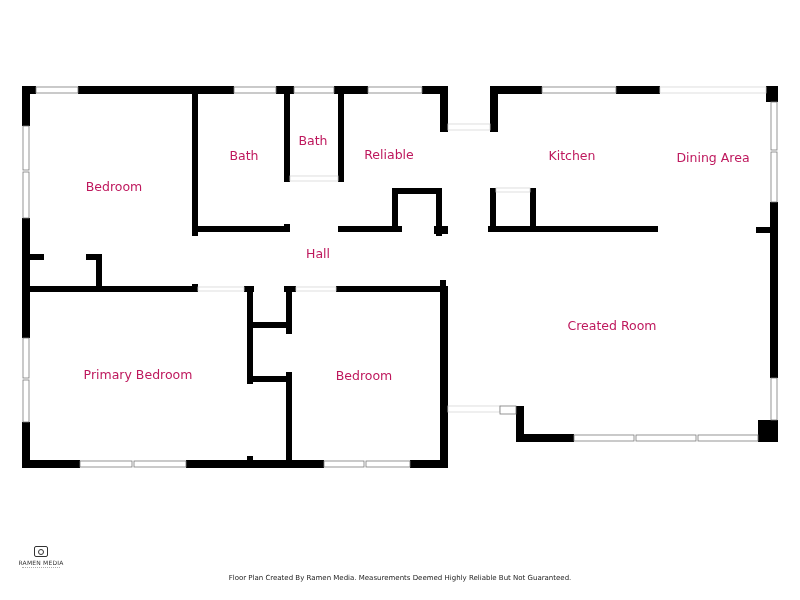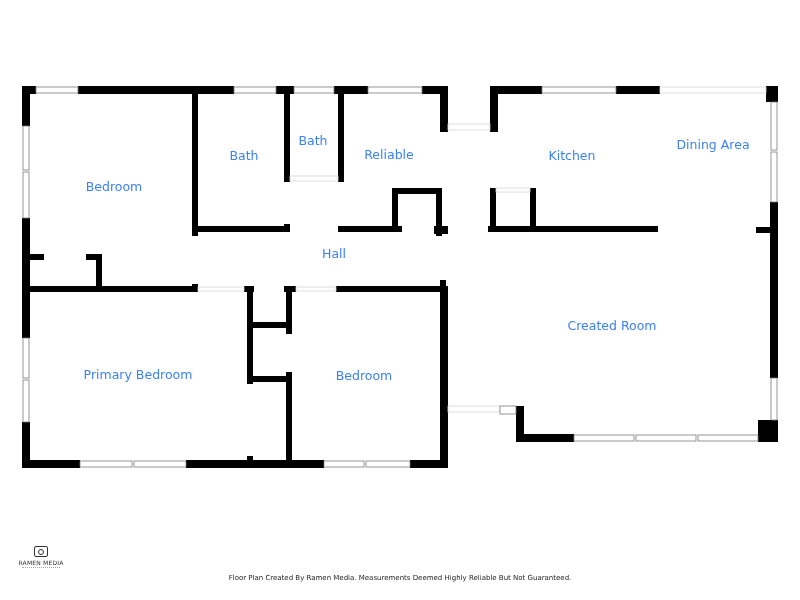--- a/index.html
+++ b/index.html
@@ -1,21 +1,21 @@
 <!DOCTYPE html>
 <html><head>
 <meta charset="utf-8">
 <style>
   html, body { margin: 0; padding: 0; background: #ffffff; }
   body { width: 800px; height: 600px; position: relative; overflow: hidden; font-family: "DejaVu Sans", sans-serif; }
   #plan { position: absolute; left: 0; top: 0; width: 800px; height: 600px; }
   .wall { fill: #000000; }
   .win { fill: #ffffff; stroke: #7a7a7a; stroke-width: 0.8; }
   .open { fill: #ffffff; stroke: #d6d6d6; stroke-width: 0.8; }
-  .room-label { position: absolute; font-size: 12.5px; color: #3b82f6; white-space: nowrap; transform: translate(-50%, -50%); }
+  .room-label { position: absolute; font-size: 12.5px; color: #be185d; white-space: nowrap; transform: translate(-50%, -50%); }
   .footer { position: absolute; left: 0; width: 800px; top: 574px; text-align: center; font-size: 7px; color: #222222; font-family: "DejaVu Sans", sans-serif; }
   .logo { position: absolute; left: 18px; top: 546px; width: 46px; text-align: center; }
   .logo-cam { display: block; margin: 0 auto; width: 12px; height: 9px; border: 1.2px solid #333; border-radius: 2px; position: relative; }
   .logo-cam::after { content: ""; position: absolute; left: 3px; top: 1.5px; width: 4px; height: 4px; border: 1.2px solid #333; border-radius: 50%; }
   .logo-text { display: block; font-size: 6px; color: #333; letter-spacing: 0.2px; margin-top: 2px; }
   .logo-sub { display: block; height: 1px; margin: 1px 4px 0; border-top: 1px dotted #aaa; }
 </style>
 </head>
 <body>
 
@@ -128,22 +128,22 @@
     <rect class="open" x="496" y="188" width="34" height="4"></rect>
   </g>
 </svg>
 
 <div>
   <div class="room-label" style="left:114px;top:186px;">Bedroom</div>
   <div class="room-label" style="left:244px;top:155px;">Bath</div>
   <div class="room-label" style="left:313px;top:140px;">Bath</div>
   <div class="room-label" style="left:389px;top:154px;">Reliable</div>
   <div class="room-label" style="left:560px;top:155px;margin-left:12px;">Kitchen</div>
-  <div class="room-label" style="left:713px;top:144px;">Dining Area</div>
-  <div class="room-label" style="left:318px;top:253px;margin-left:16px;">Hall</div>
+  <div class="room-label" style="left:713px;top:157px;">Dining Area</div>
+  <div class="room-label" style="left:318px;top:253px;">Hall</div>
   <div class="room-label" style="left:138px;top:374px;">Primary Bedroom</div>
   <div class="room-label" style="left:364px;top:375px;">Bedroom</div>
   <div class="room-label" style="left:612px;top:325px;">Created Room</div>
 </div>
 
 <div class="logo">
   <span class="logo-cam"></span>
   <span class="logo-text">RAMEN MEDIA</span>
   <span class="logo-sub"></span>
 </div>

